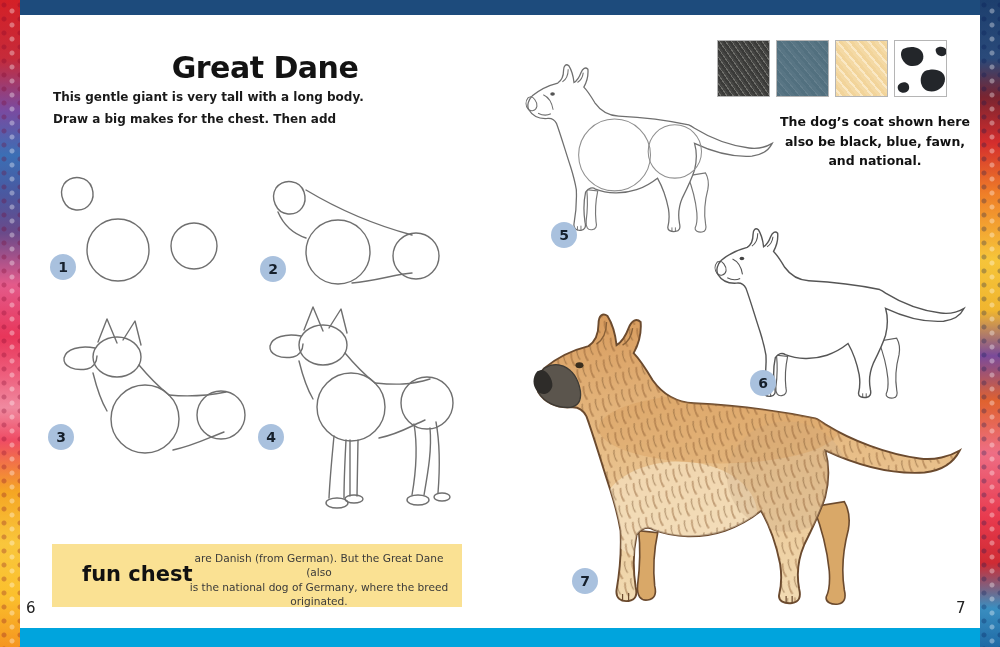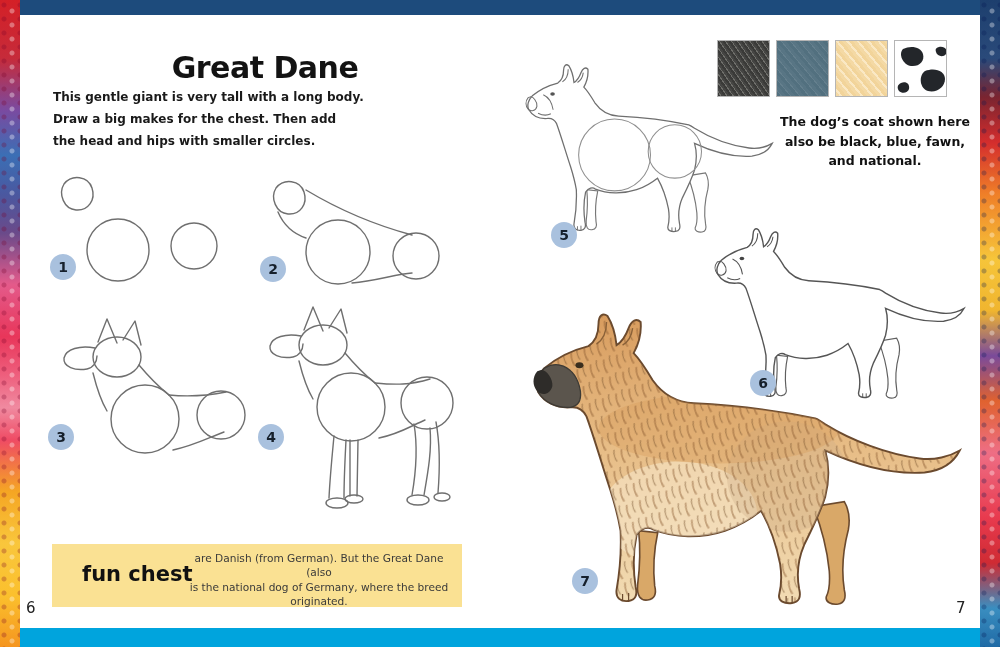--- a/index.html
+++ b/index.html
@@ -109,21 +109,20 @@
   <div class="edge edge-left"></div>
   <div class="edge edge-right"></div>
   <div class="bar-top"></div>
   <div class="bar-bottom"></div>
 
   <h1 class="title">Great Dane</h1>
 
   <div class="intro">
     <div>This gentle giant is very tall with a long body.</div>
     <div>Draw a big makes for the chest. Then add</div>
-    <div>the head and hips with smaller circles.</div>
   </div>
 
   <div class="step s1">
     <svg viewBox="0 0 205 126">
       <g class="sketch">
         <path d="M 22 16 C 30 6 46 8 50 20 C 54 32 46 43 34 42 C 22 41 16 26 22 16 Z"></path>
         <circle cx="76" cy="82" r="31"></circle>
         <circle cx="152" cy="78" r="23"></circle>
       </g>
     </svg>

